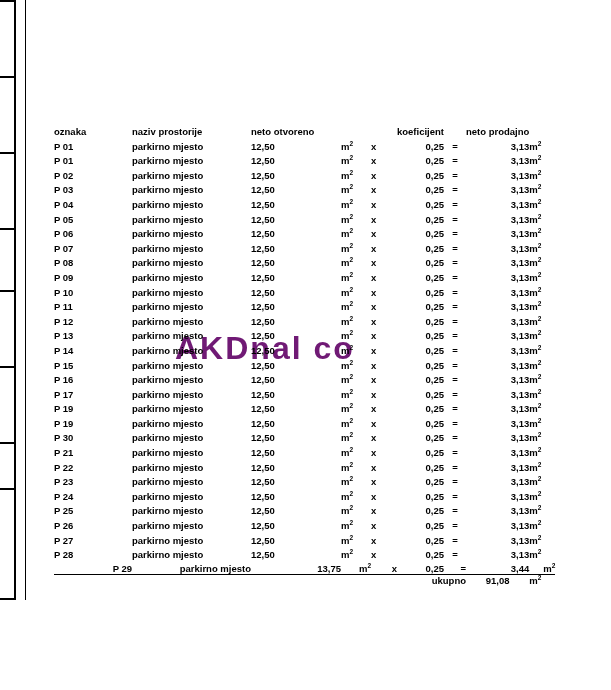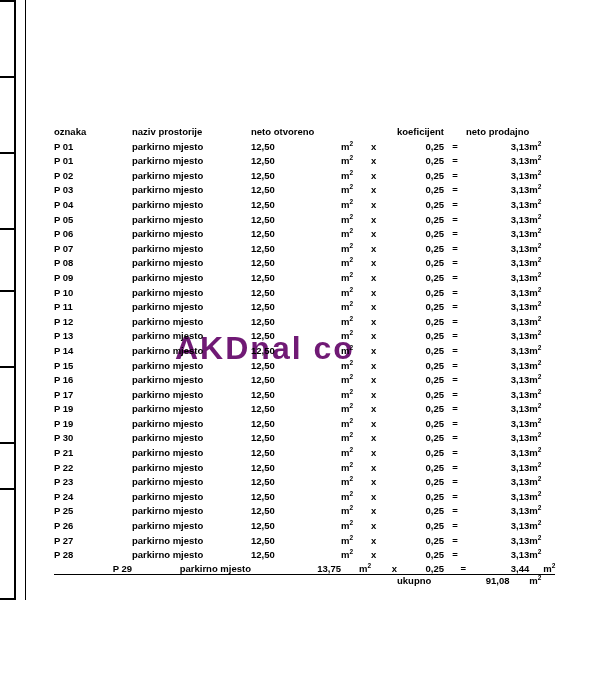--- a/index.html
+++ b/index.html
@@ -85,21 +85,21 @@
   .c-unit2      { width: 26px; text-align: left; padding-left: 5px; }
 
   .hdr .h-neto { text-align: left; }
   .hdr .h-koef { text-align: right; padding-left: 2px;}
   .hdr .h-prod { text-align: center; padding-left: 4px;}
 
   .sup { font-size: 6.5px; vertical-align: super; }
 
   
   .total-row td { padding-top: 4px; }
-  .total-row .t-label { text-align: left; }
+  .total-row .t-label { text-align: right; }
   .total-row .t-value { text-align: center; }
   .underline-row td { border-bottom: 1.3px solid #000; text-align: right; }
 </style>
 </head>
 <body>
 
 <div id="drawing-frame">
   <div class="frame-line v-outer"></div>
   <div class="frame-line v-inner"></div>
   <div class="frame-line tick" style="top:0px;"></div>

